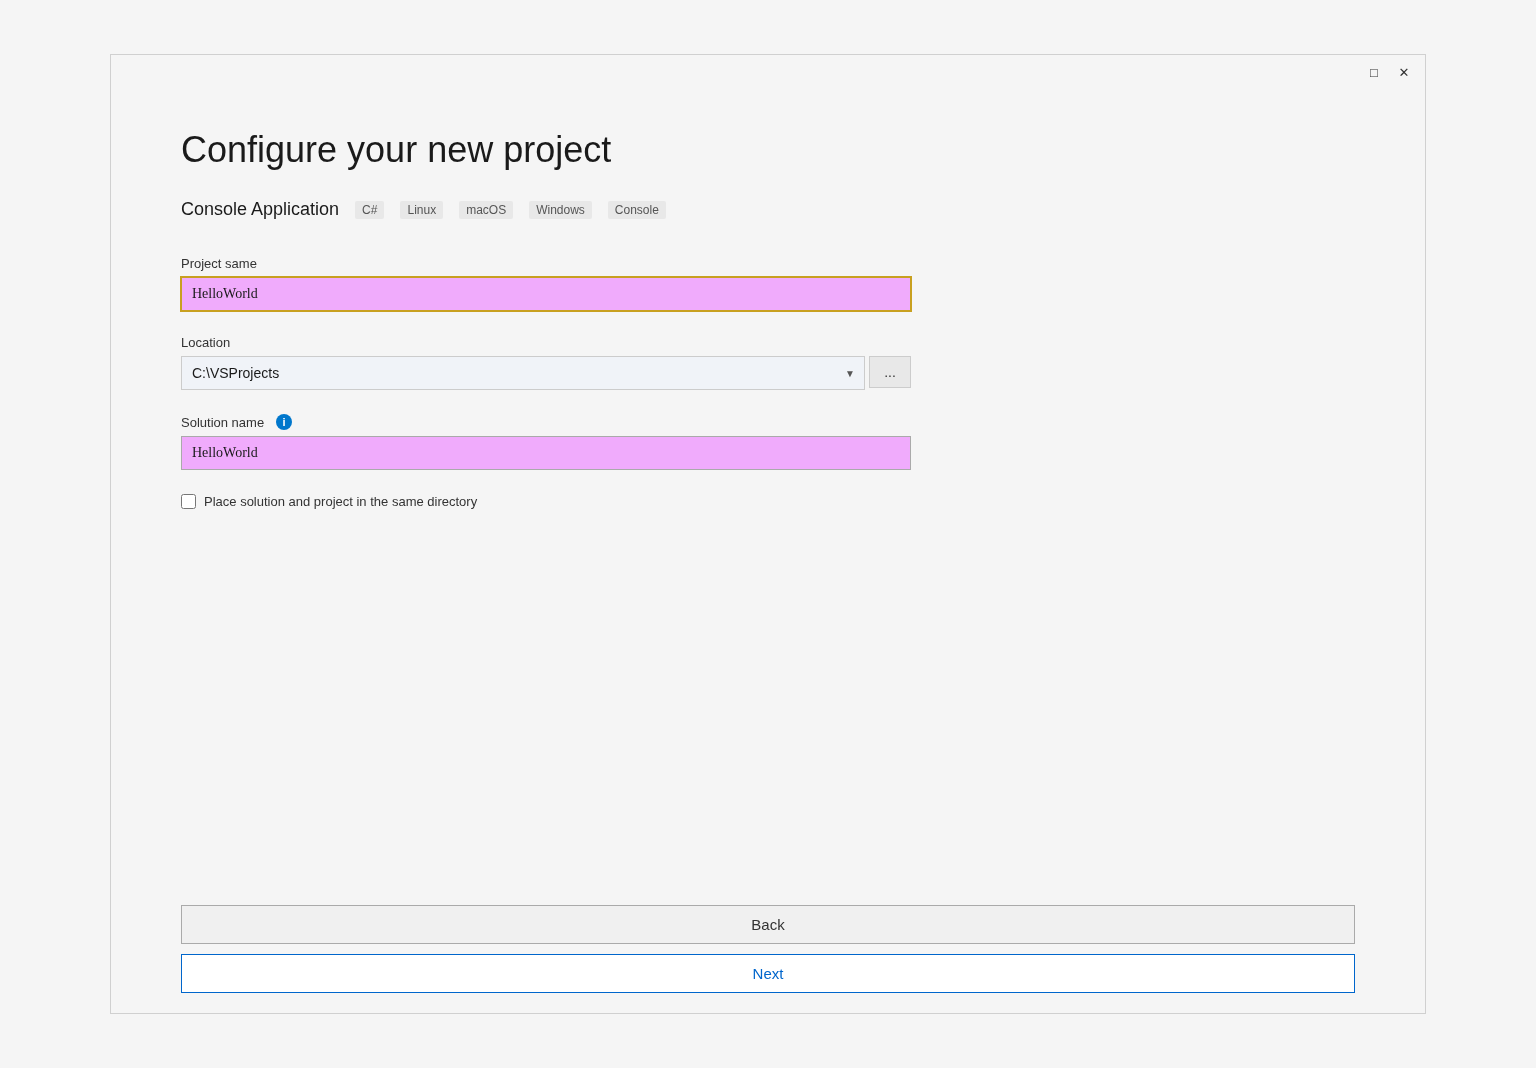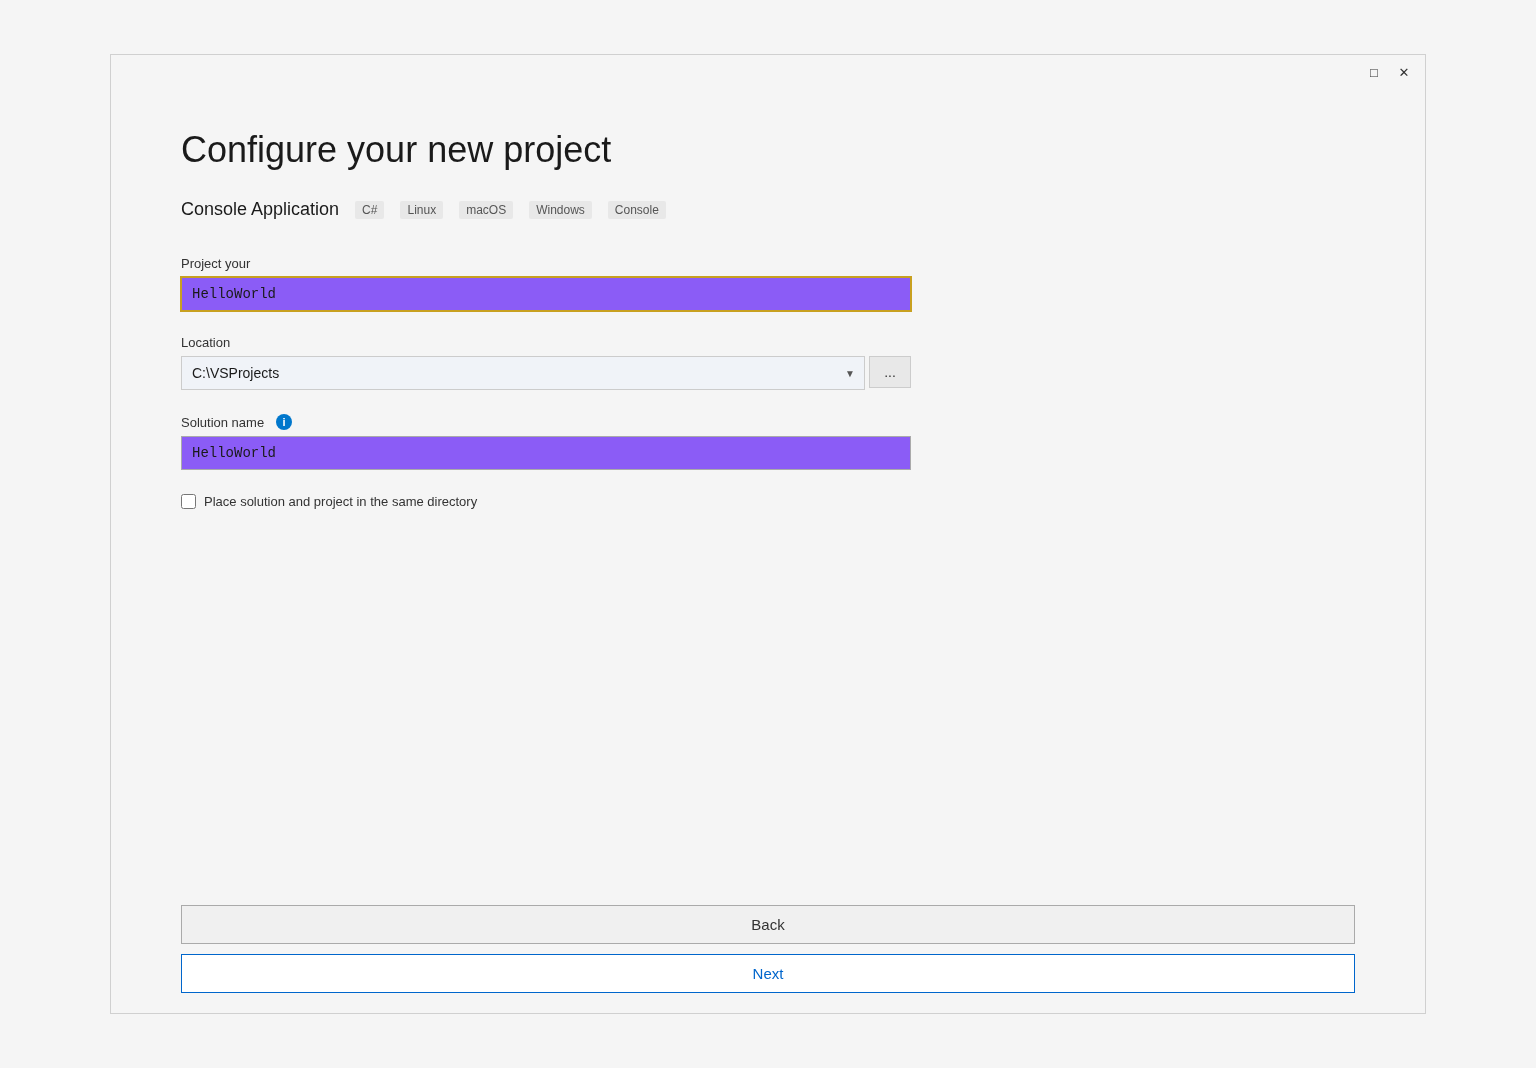--- a/index.html
+++ b/index.html
@@ -104,23 +104,23 @@
     .field-label-row {
       display: flex;
       align-items: center;
       gap: 12px;
     }
 
     .text-input {
       width: 100%;
       padding: 8px 10px;
       font-size: 14px;
-      font-family: Liberation Mono, monospace;
+      font-family: Liberation Serif, serif;
       border: 1px solid #ccc;
-      background: #8b5cf6;
+      background: #f0abfc;
       color: #1a1a1a;
       outline: none;
     }
 
     .text-input.focused {
       border: 1px solid #c8a020;
       outline: 1px solid #c8a020;
     }
 
     .location-row {
@@ -265,21 +265,21 @@
       <span class="tag">C#</span>
       <span class="tag">Linux</span>
       <span class="tag">macOS</span>
       <span class="tag">Windows</span>
       <span class="tag">Console</span>
     </div>
 
     <div class="form-section">
 
       <div class="field-group">
-        <label class="field-label">Project your</label>
+        <label class="field-label">Project same</label>
         <input type="text" class="text-input focused" value="HelloWorld" style="">
       </div>
 
       <div class="field-group">
         <label class="field-label">Location</label>
         <div class="location-row">
           <div class="location-select-wrapper">
             <select class="location-select">
               <option>C:\VSProjects</option>
             </select>

